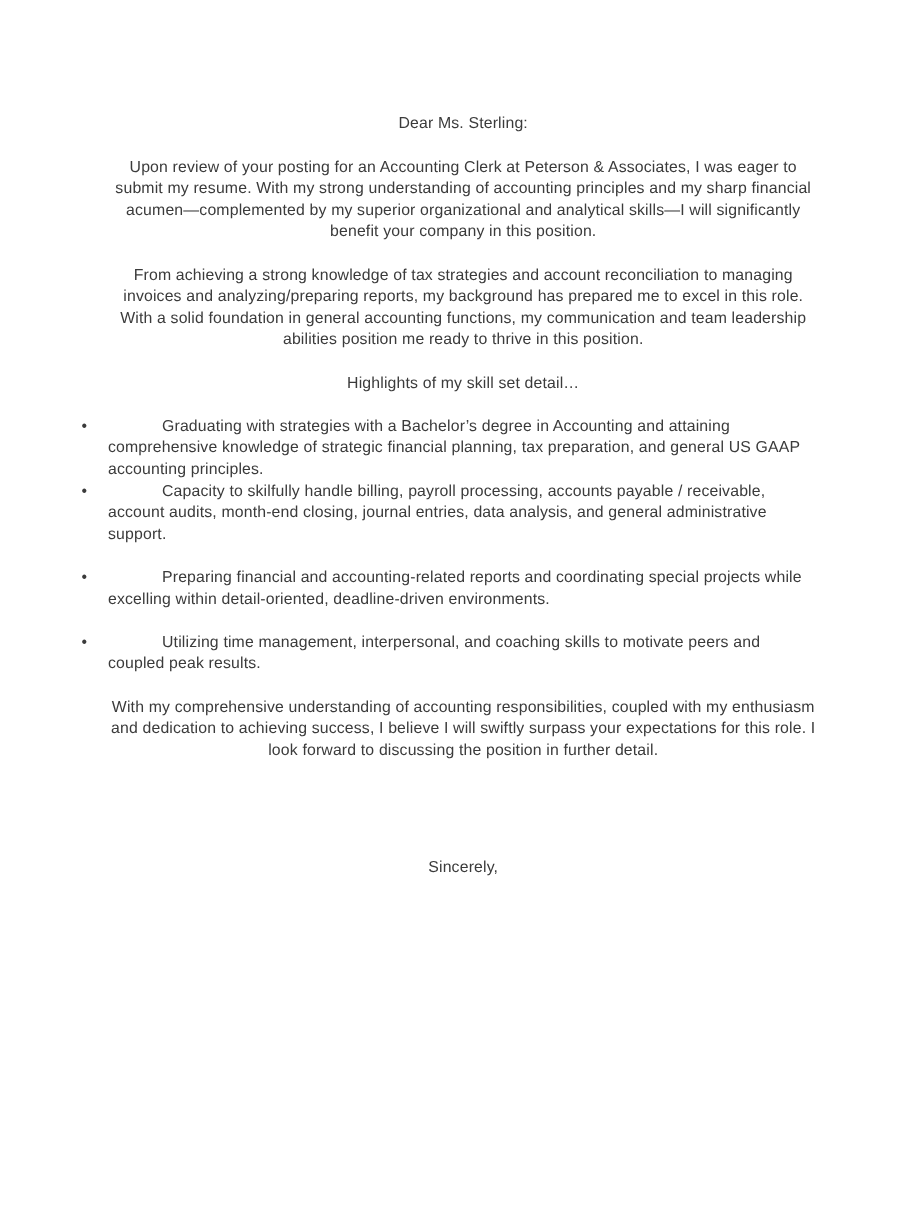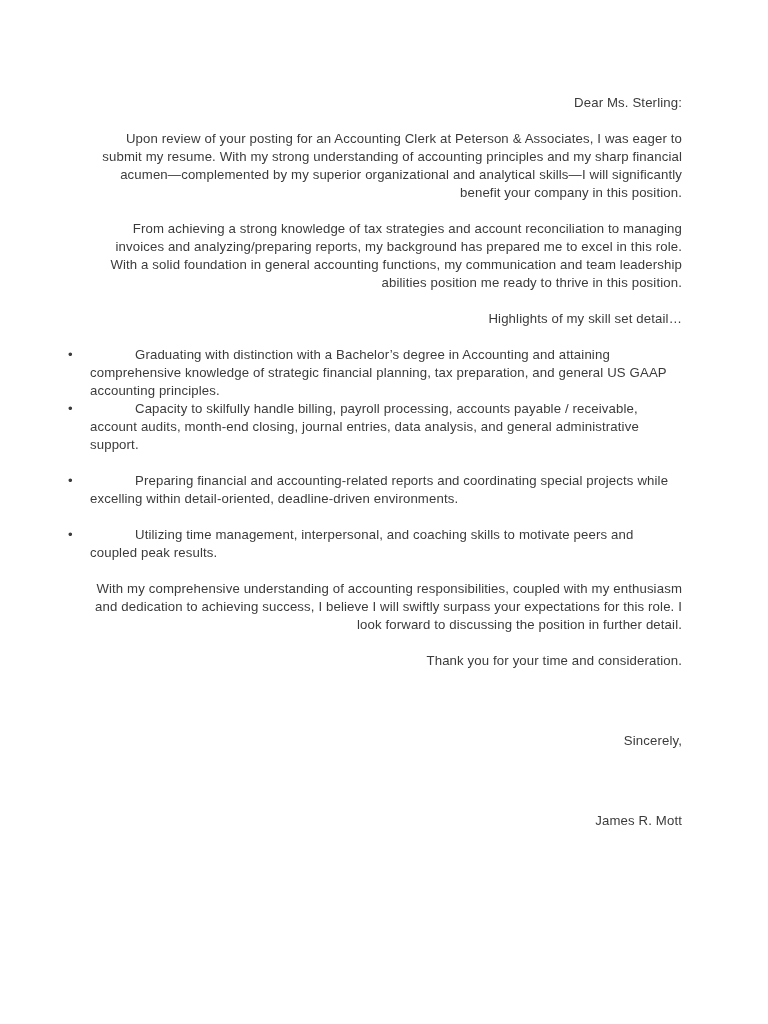--- a/index.html
+++ b/index.html
@@ -28,21 +28,21 @@
     left: 90px;
     top: 94px;
     width: 592px;
   }
 
   .para {
     font-size: 13.2px;
     line-height: 18px;
     letter-spacing: 0.01em;
     margin: 0;
-    text-align: right;
+    text-align: center;
     white-space: normal;
   }
 
   
   .gap-1 { height: 18px; }
 
   
   #skills-list {
     position: relative;
     width: 592px;
@@ -97,21 +97,21 @@
 
     <div class="gap-1"></div>
 
     <p class="para">Highlights of my skill set detail…</p>
 
     <div class="gap-1"></div>
 
     <ul id="skills-list">
       <li>
         <span class="bullet">•</span>
-        <span class="li-text">Graduating with distinction with a Bachelor’s degree in Accounting and attaining comprehensive knowledge of strategic financial planning, tax preparation, and general US GAAP accounting principles.</span>
+        <span class="li-text">Graduating with strategies with a Bachelor’s degree in Accounting and attaining comprehensive knowledge of strategic financial planning, tax preparation, and general US GAAP accounting principles.</span>
       </li>
       <li>
         <span class="bullet">•</span>
         <span class="li-text">Capacity to skilfully handle billing, payroll processing, accounts payable / receivable, account audits, month-end closing, journal entries, data analysis, and general administrative support.</span>
       </li>
       <li class="spaced-above">
         <span class="bullet">•</span>
         <span class="li-text">Preparing financial and accounting-related reports and coordinating special projects while excelling within detail-oriented, deadline-driven environments.</span>
       </li>
       <li class="spaced-above">
@@ -119,24 +119,22 @@
         <span class="li-text">Utilizing time management, interpersonal, and coaching skills to motivate peers and coupled peak results.</span>
       </li>
     </ul>
 
     <div class="gap-1"></div>
 
     <p class="para">With my comprehensive understanding of accounting responsibilities, coupled with my enthusiasm and dedication to achieving success, I believe I will swiftly surpass your expectations for this role. I look forward to discussing the position in further detail.</p>
 
     <div class="gap-1"></div>
 
-    <p class="para">Thank you for your time and consideration.</p>
 
     <div class="gap-1"></div>
 
     <div class="signature-block">
       <p class="para">Sincerely,</p>
       <div class="gap-1"></div>
-      <p class="para">James R. Mott</p>
     </div>
 
   </div>
 </div>
 
 </body></html>

